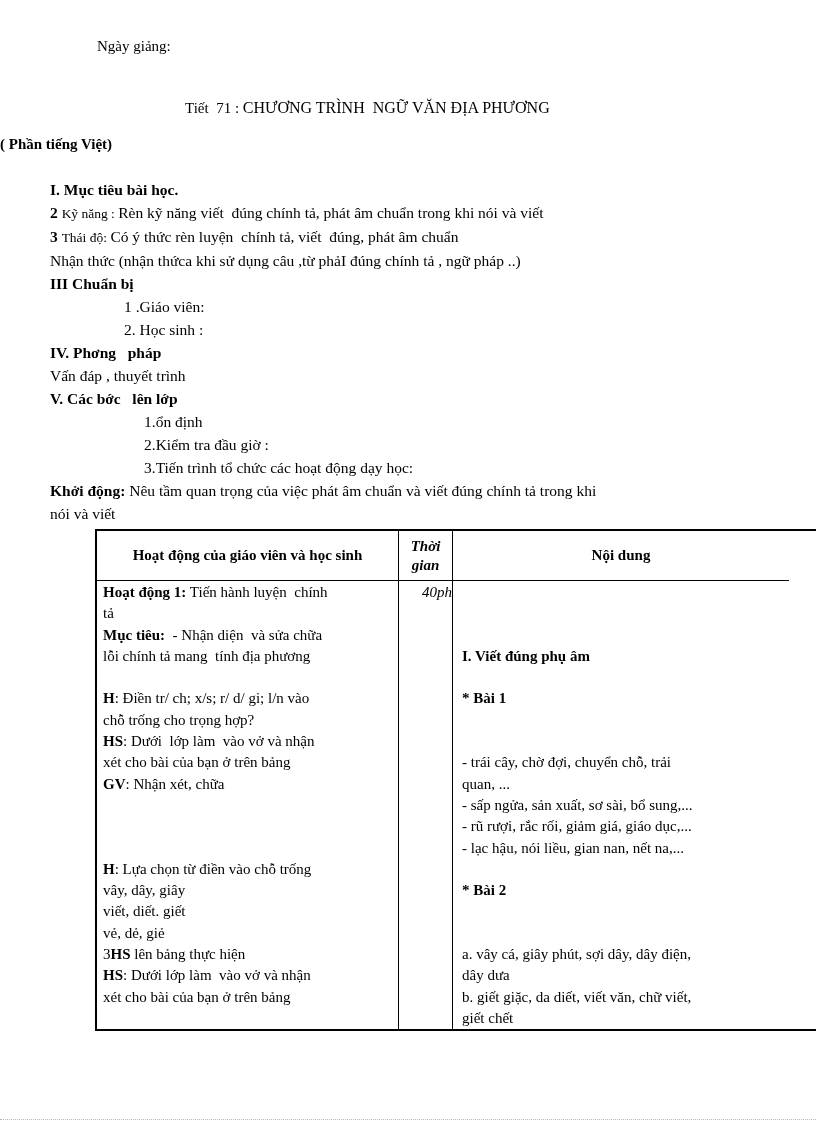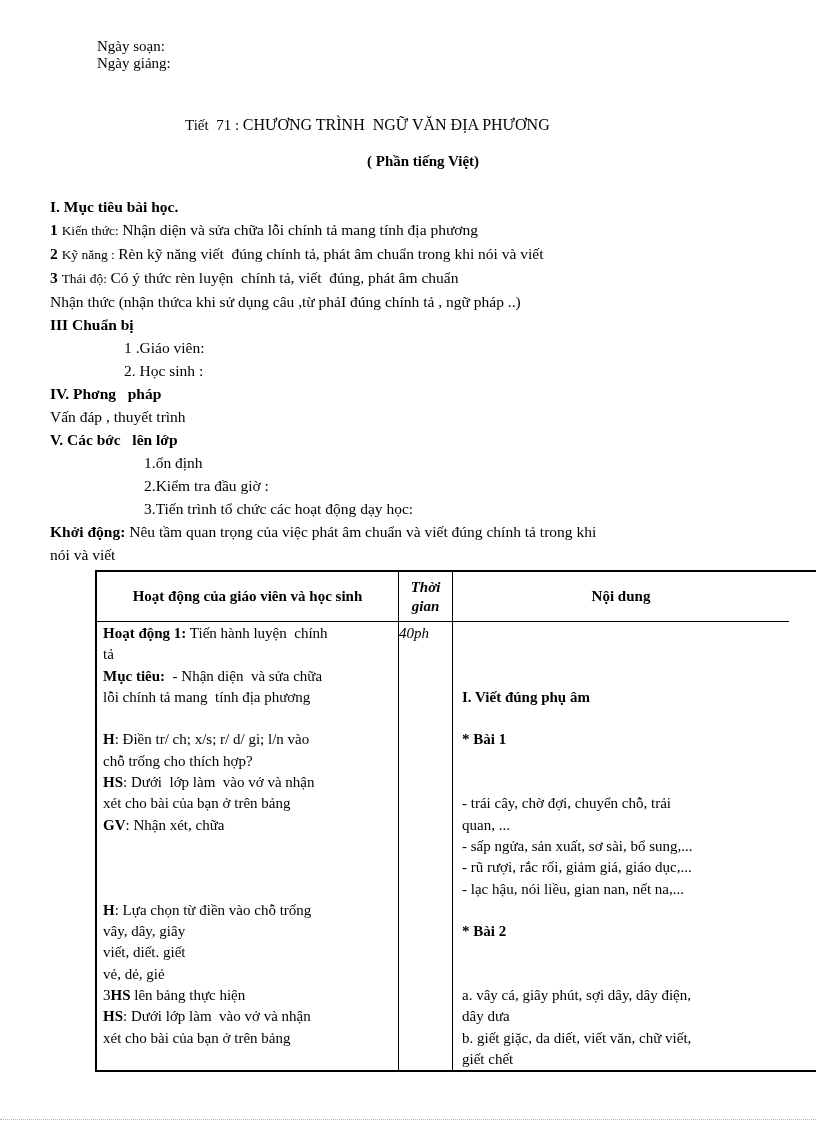--- a/index.html
+++ b/index.html
@@ -11,21 +11,21 @@
   }
   .page { position:relative; width:816px; height:1123px; overflow:hidden; background:#fff; }
   .b { font-weight:bold; }
   .sm { font-size:13.5px; }
   .line { white-space:pre-wrap; }
 
   .top-block { margin:38px 0 0 97px; font-size:15px; line-height:17px; }
 
   .title-row { margin-top:27px; padding-left:170px; font-size:15px; white-space:pre-wrap; }
   .title-main { font-size:16px; }
-  .subtitle { padding-left:367px; font-size:15px; font-weight:bold; line-height:21px; white-space:pre-wrap; }
+  .subtitle { font-size:15px; font-weight:bold; line-height:21px; white-space:pre-wrap; }
 
   .doc { margin:23px 0 0 50px; font-size:15.5px; line-height:23px; }
   .doc .lvl1 { padding-left:74px;font-family:Liberation Serif, serif; }
   .doc .lvl2 { padding-left:94px; }
 
   .tbl {
     margin:4px 0 0 95px; width:808px;
     border:2px solid #000;
     display:grid;
     grid-template-columns:301px 55px 336px;
@@ -33,46 +33,44 @@
   }
   .th {
     border-bottom:1px solid #000;
     font-weight:bold; text-align:center;
     display:flex; align-items:center; justify-content:center;
     height:50px; line-height:19px; white-space:pre-wrap;
   }
   .mid { border-left:1px solid #000; border-right:1px solid #000;font-style:italic; }
   .td { height:448px; overflow:hidden; padding:1px 3px 0 6px; }
   .td .line { line-height:21.3px; }
-  .td-time { text-align:left; padding:1px 8px 0 0; }
+  .td-time { text-align:right; padding:1px 0 0 0; }
   .td-content { padding-left:9px; }
 
   .page-bottom-edge {
     position:absolute; left:0; bottom:3px; width:100%;
     border-top:1px dotted #b5b5b5;
   }
 </style>
 </head>
 <body>
 
 <div class="page">
 
   <div class="top-block">
-    <div class="line">Ngày soạn:</div>
     <div class="line">Ngày giảng:</div>
   </div>
 
   <div class="title-row">
     <span>Tiết  71 : </span><span class="title-main">CHƯƠNG TRÌNH  NGỮ VĂN ĐỊA PHƯƠNG</span>
   </div>
   <div class="subtitle">( Phần tiếng Việt)</div>
 
   <div class="doc">
       <div class="line"><span class="b">I. Mục tiêu bài học.</span></div>
-      <div class="line"><span class="b">1 </span><span class="sm">Kiến thức: </span><span>Nhận diện và sửa chữa lỗi chính tả mang tính địa phương</span></div>
       <div class="line"><span class="b">2 </span><span class="sm">Kỹ năng : </span><span>Rèn kỹ năng viết  đúng chính tả, phát âm chuẩn trong khi nói và viết</span></div>
       <div class="line"><span class="b">3 </span><span class="sm">Thái độ: </span><span>Có ý thức rèn luyện  chính tả, viết  đúng, phát âm chuẩn</span></div>
       <div class="line"><span>Nhận thức (nhận thứca khi sử dụng câu ,từ phảI đúng chính tả , ngữ pháp ..)</span></div>
       <div class="line"><span class="b">III Chuẩn bị</span></div>
       <div class="line lvl1"><span>1 .Giáo viên:</span></div>
       <div class="line lvl1"><span>2. Học sinh :</span></div>
       <div class="line"><span class="b">IV. Phơng   pháp</span></div>
       <div class="line"><span>Vấn đáp , thuyết trình</span></div>
       <div class="line"><span class="b">V. Các bớc   lên lớp</span></div>
       <div class="line lvl2"><span>1.ổn định</span></div>
@@ -87,21 +85,21 @@
     <div class="th mid">Thời gian</div>
     <div class="th">Nội dung</div>
 
     <div class="td">
         <div class="line"><span class="b">Hoạt động 1:</span><span> Tiến hành luyện  chính</span></div>
         <div class="line"><span>tả</span></div>
         <div class="line"><span class="b">Mục tiêu:</span><span>  - Nhận diện  và sửa chữa</span></div>
         <div class="line"><span>lỗi chính tả mang  tính địa phương</span></div>
         <div class="line">&nbsp;</div>
         <div class="line"><span class="b">H</span><span>: Điền tr/ ch; x/s; r/ d/ gi; l/n vào</span></div>
-        <div class="line"><span>chỗ trống cho thích hợp?</span></div>
+        <div class="line"><span>chỗ trống cho trọng hợp?</span></div>
         <div class="line"><span class="b">HS</span><span>: Dưới  lớp làm  vào vở và nhận</span></div>
         <div class="line"><span>xét cho bài của bạn ở trên bảng</span></div>
         <div class="line"><span class="b">GV</span><span>: Nhận xét, chữa</span></div>
         <div class="line">&nbsp;</div>
         <div class="line">&nbsp;</div>
         <div class="line">&nbsp;</div>
         <div class="line"><span class="b">H</span><span>: Lựa chọn từ điền vào chỗ trống</span></div>
         <div class="line"><span>vây, dây, giây</span></div>
         <div class="line"><span>viết, diết. giết</span></div>
         <div class="line"><span>vẻ, dẻ, giẻ</span></div>

